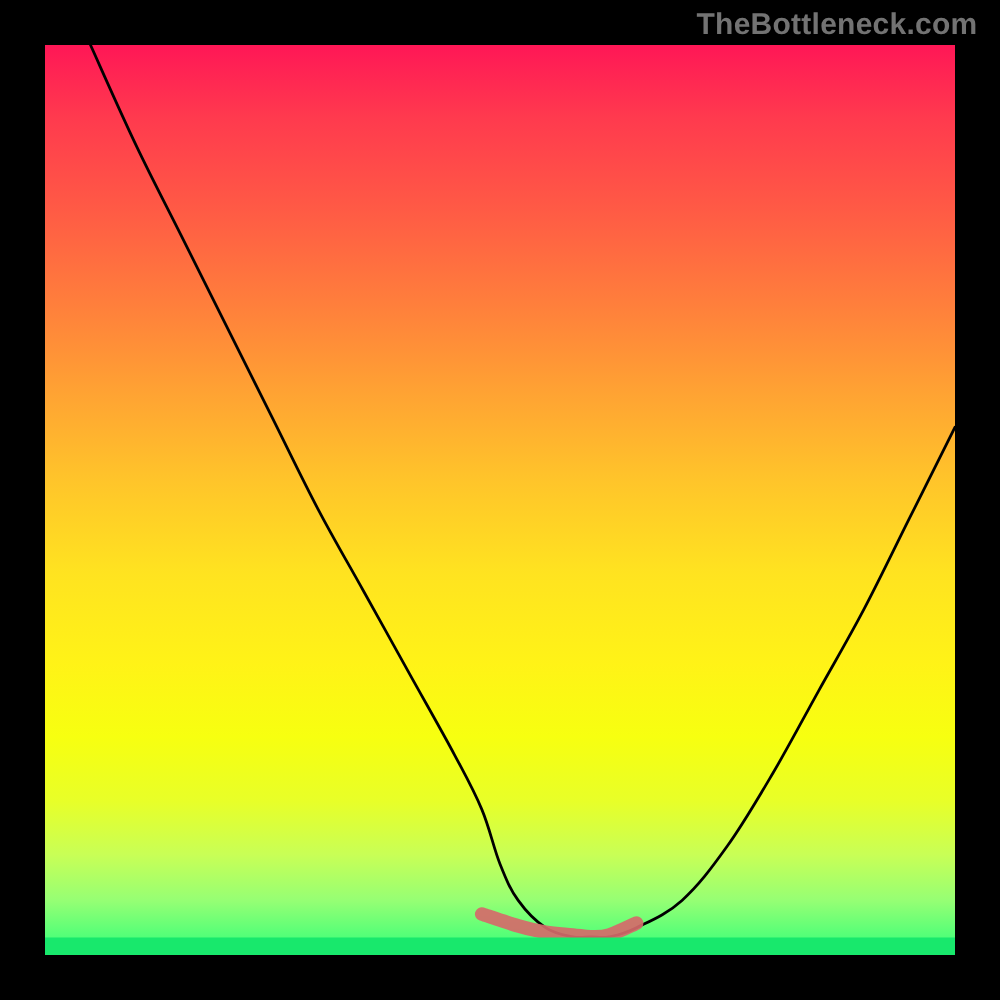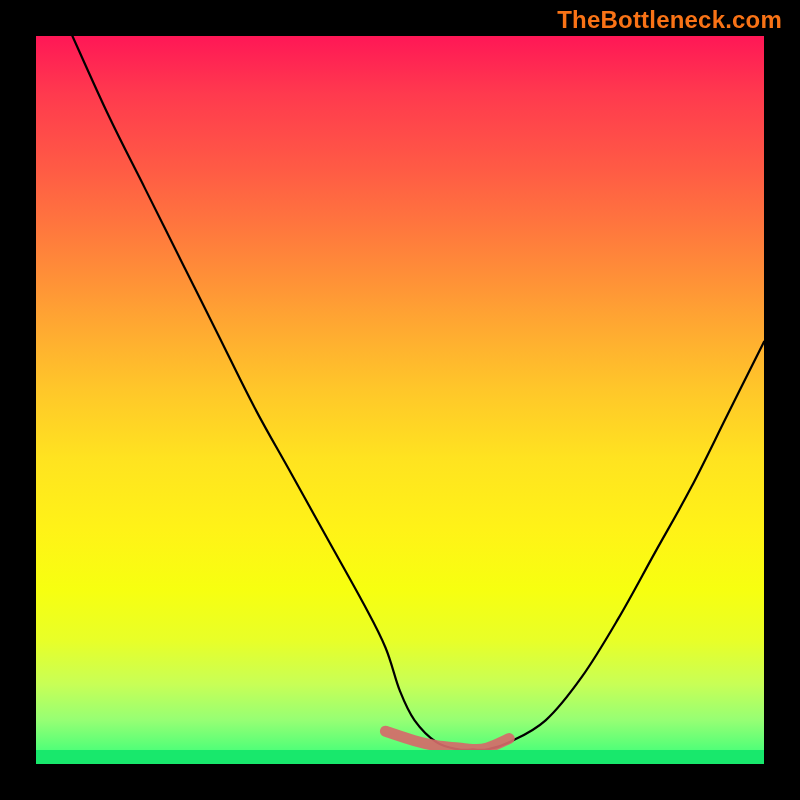--- a/index.html
+++ b/index.html
@@ -14,21 +14,21 @@
   .stage {
     position: relative;
     width: 800px;
     height: 800px;
     background: #000;
   }
   .watermark {
     position: absolute;
     top: 6px;
     right: 18px;
-    color: #f97316;
+    color: #737373;
     font-size: 24px;
     font-weight: 600;
     letter-spacing: 0.2px;
     user-select: none;
   }
   .plot {
     position: absolute;
     left: 36px;
     top: 36px;
     width: 728px;

